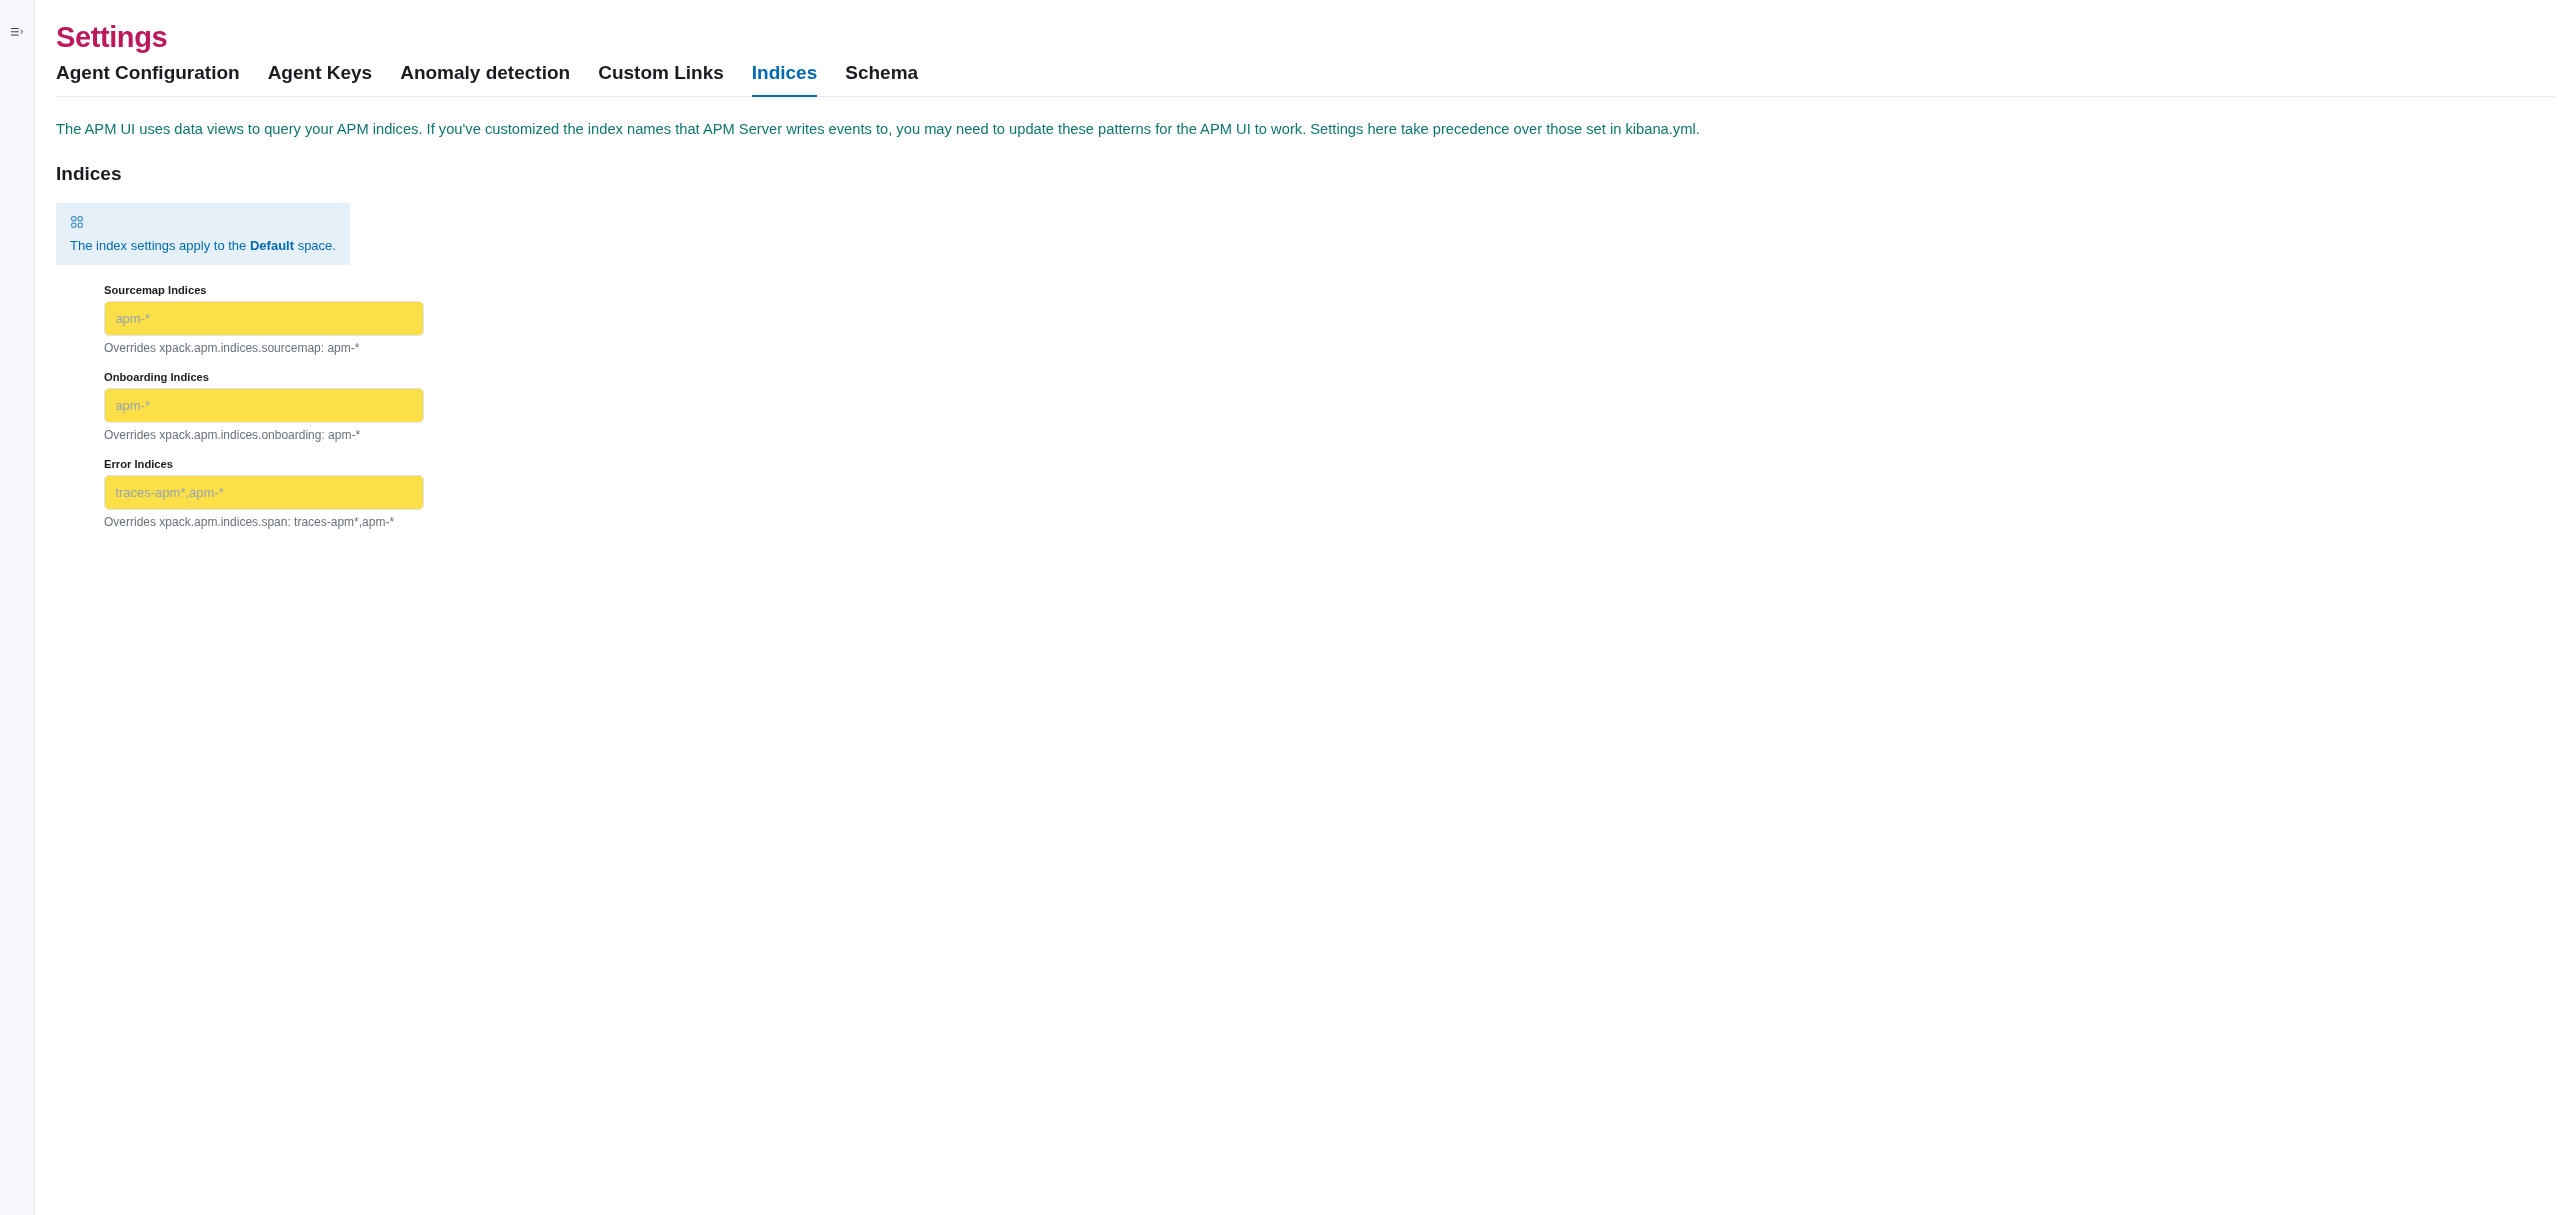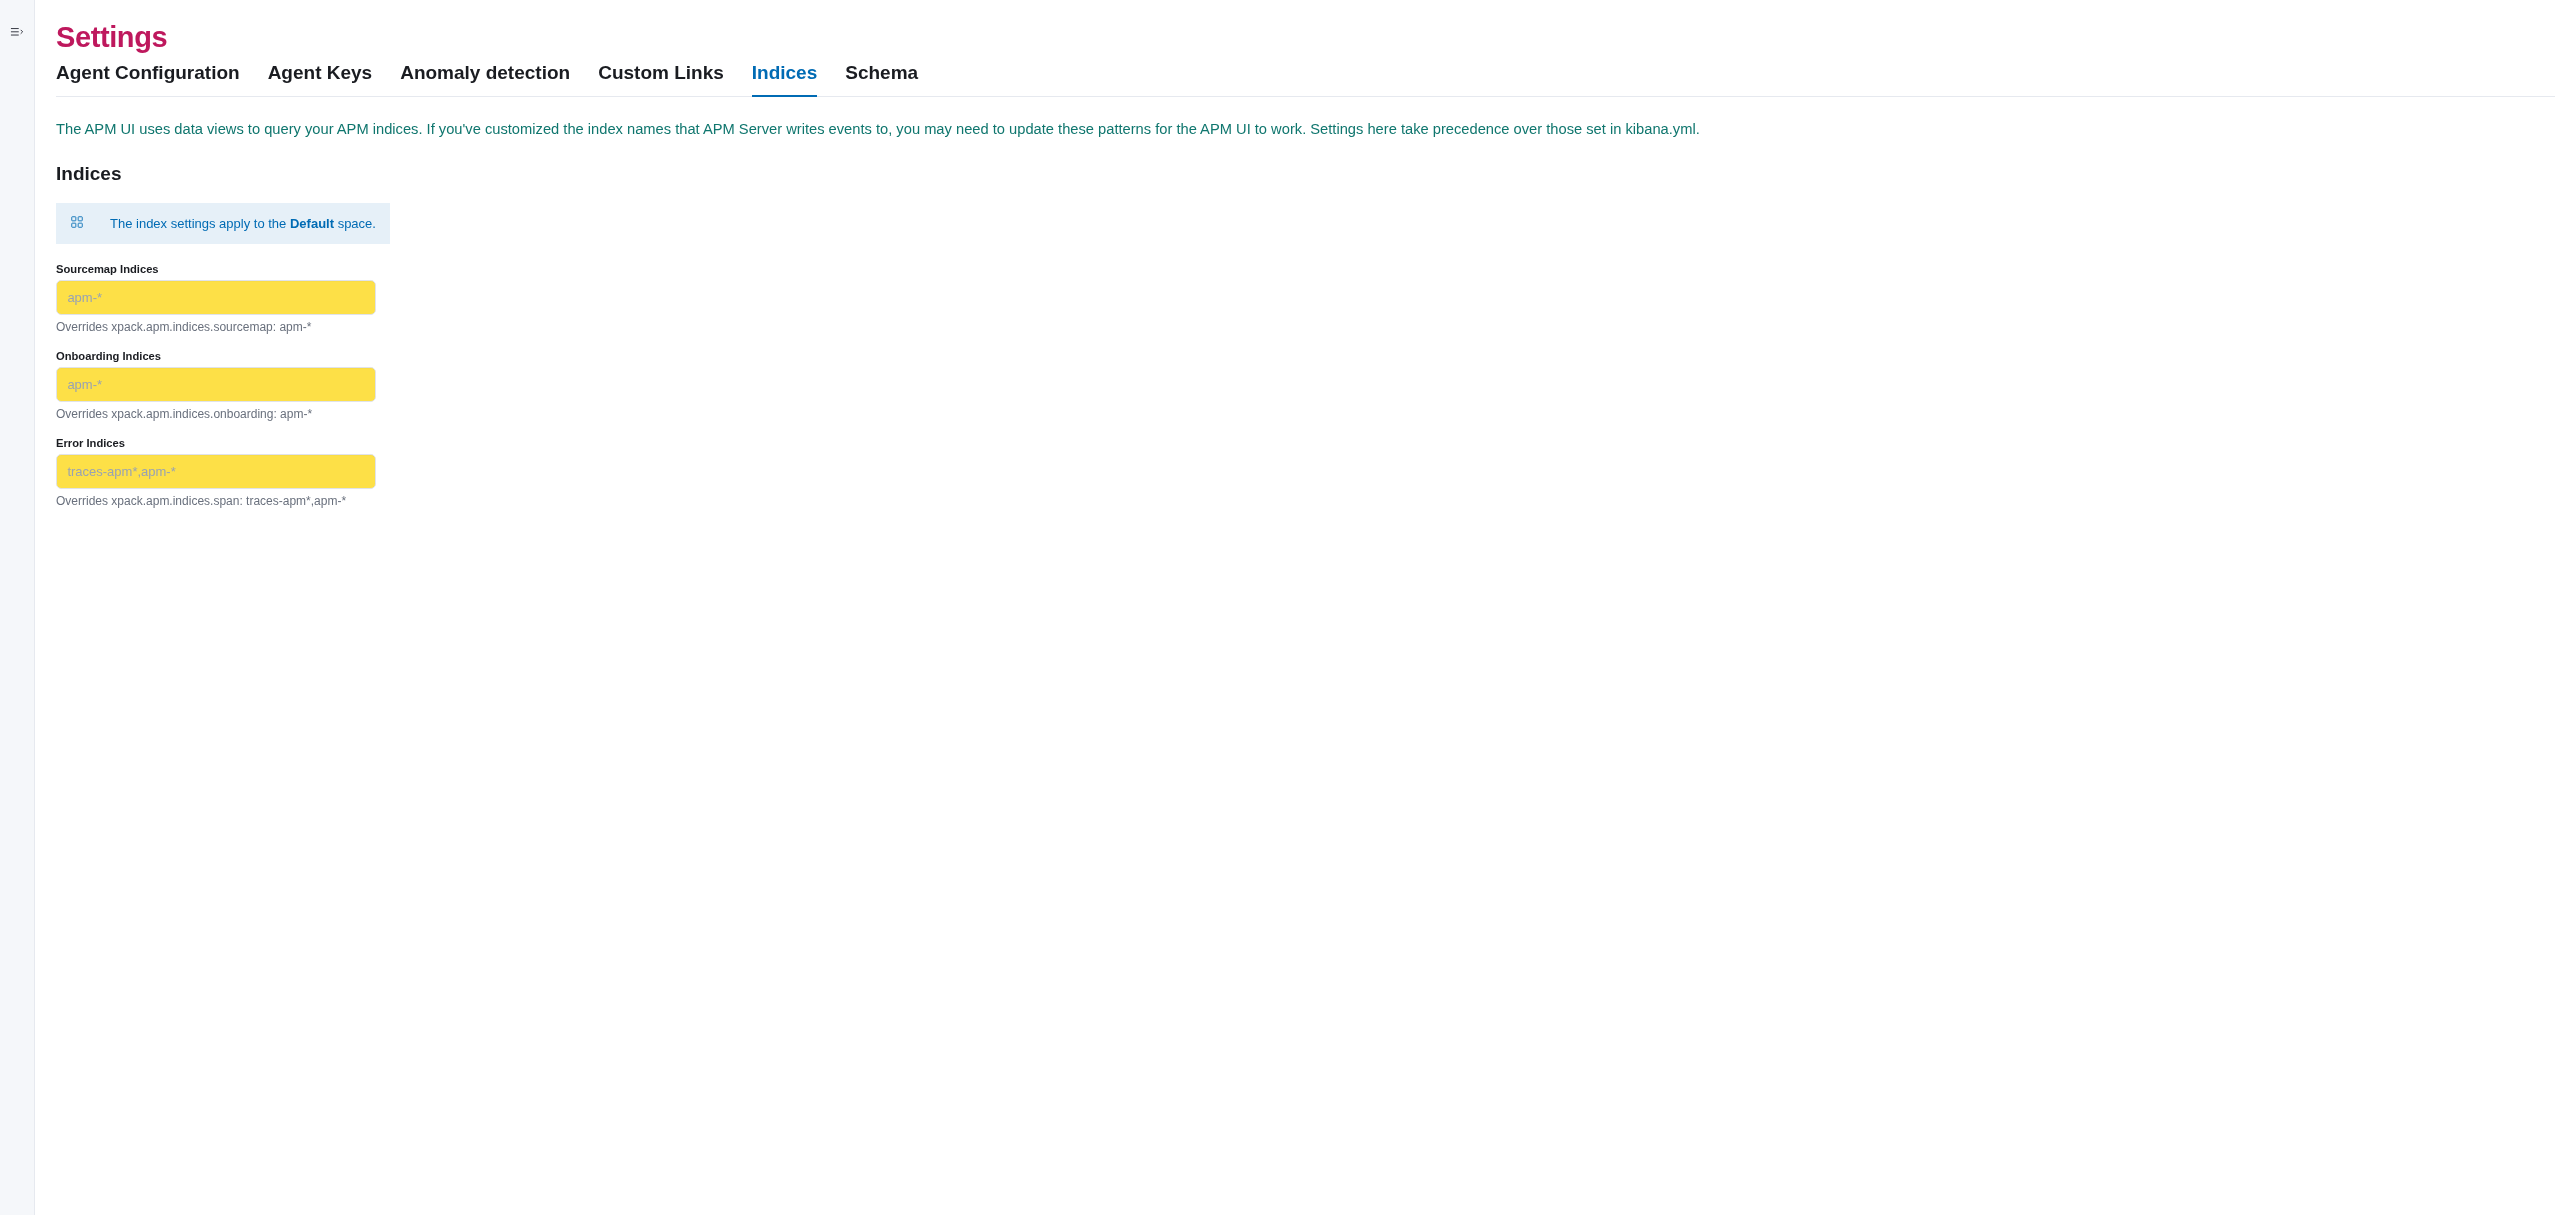--- a/index.html
+++ b/index.html
@@ -68,34 +68,34 @@
     margin-bottom: 22.5px;
   }
   .section-title {
     font-size: 19px;
     font-weight: 700;
     margin-bottom: 17.3px;
     color: #1a1c21;
   }
   .callout {
     display: inline-flex;
-    align-items: center;
-    gap: 26px;
+    gap: 6px;
     background: #e6f0f8;
     color: #006bb4;
     padding: 12px 14px;
     font-size: 13px;
     margin-bottom: 19px;
+    flex-direction: column;
   }
   .callout svg {
     width: 14px; height: 14px;
     stroke: #006bb4; stroke-width: 1.5; fill: none;
   }
   .callout b { font-weight: 700; }
-  .form-row { margin-bottom: 15.6px; max-width: 320px; }
+  .form-row { margin-bottom: 15.6px; max-width: 320px; margin-left: 48px; }
   .field-label {
     font-size: 11.2px;
     font-weight: 600;
     color: #1a1c21;
     display: block;
     margin-bottom: 5.2px;
   }
   .text-input {
     width: 100%;
     height: 35px;

